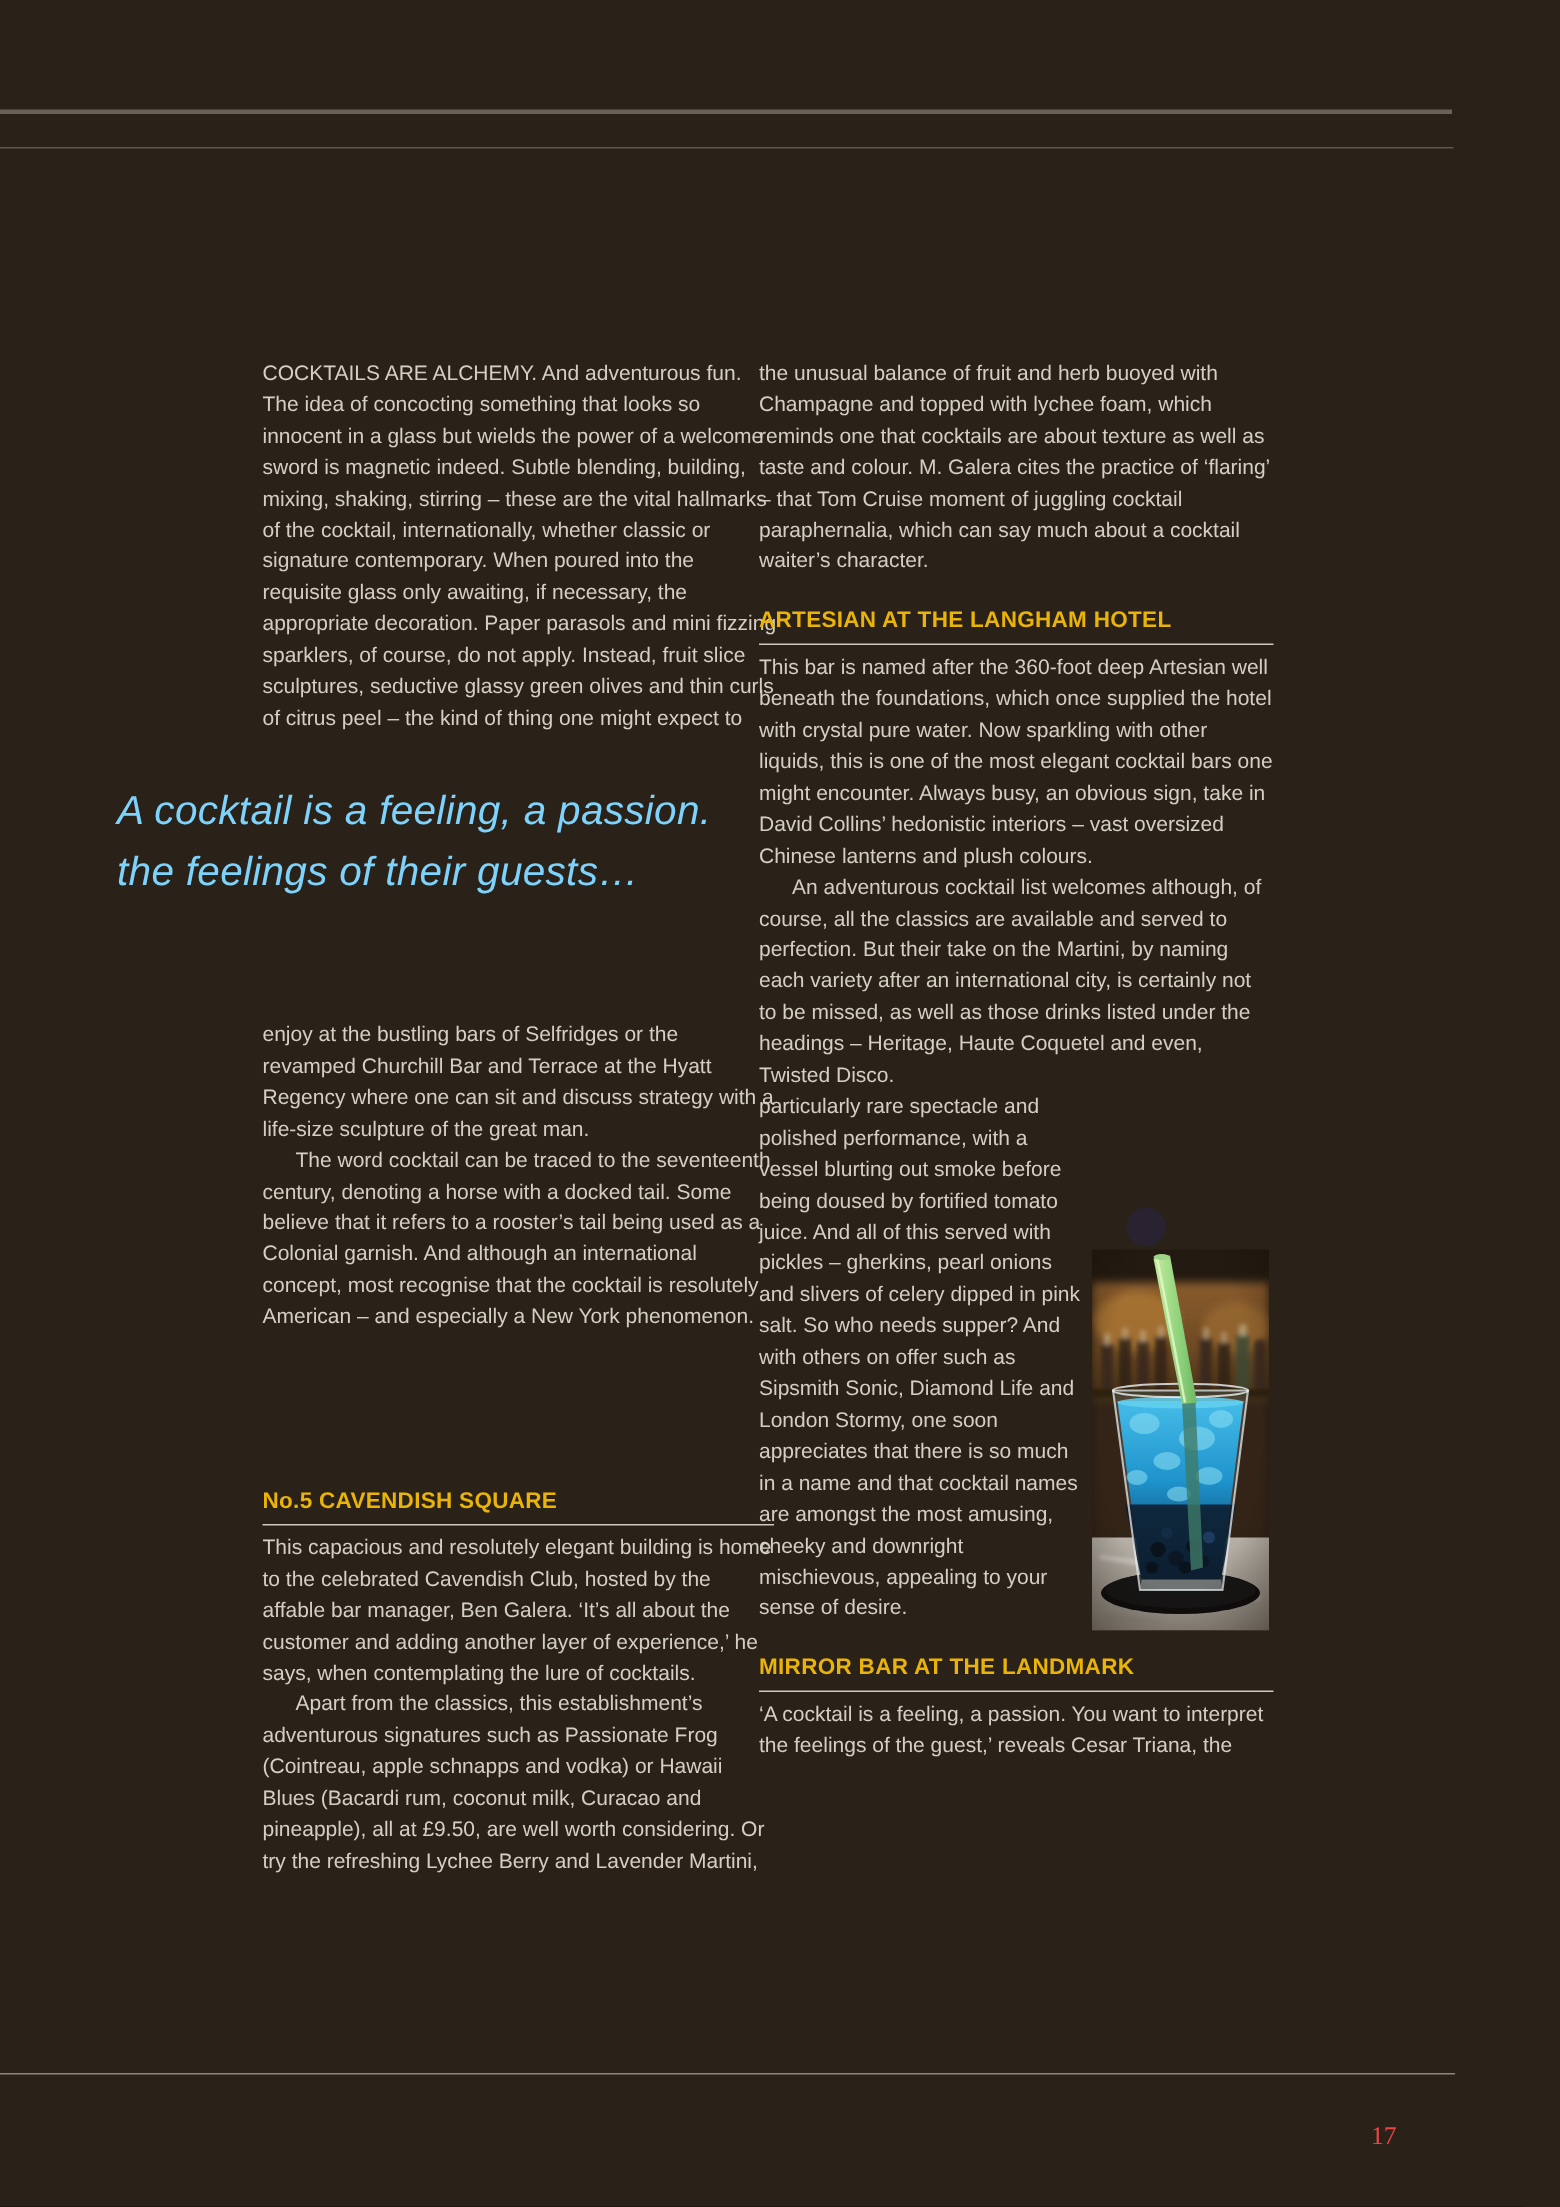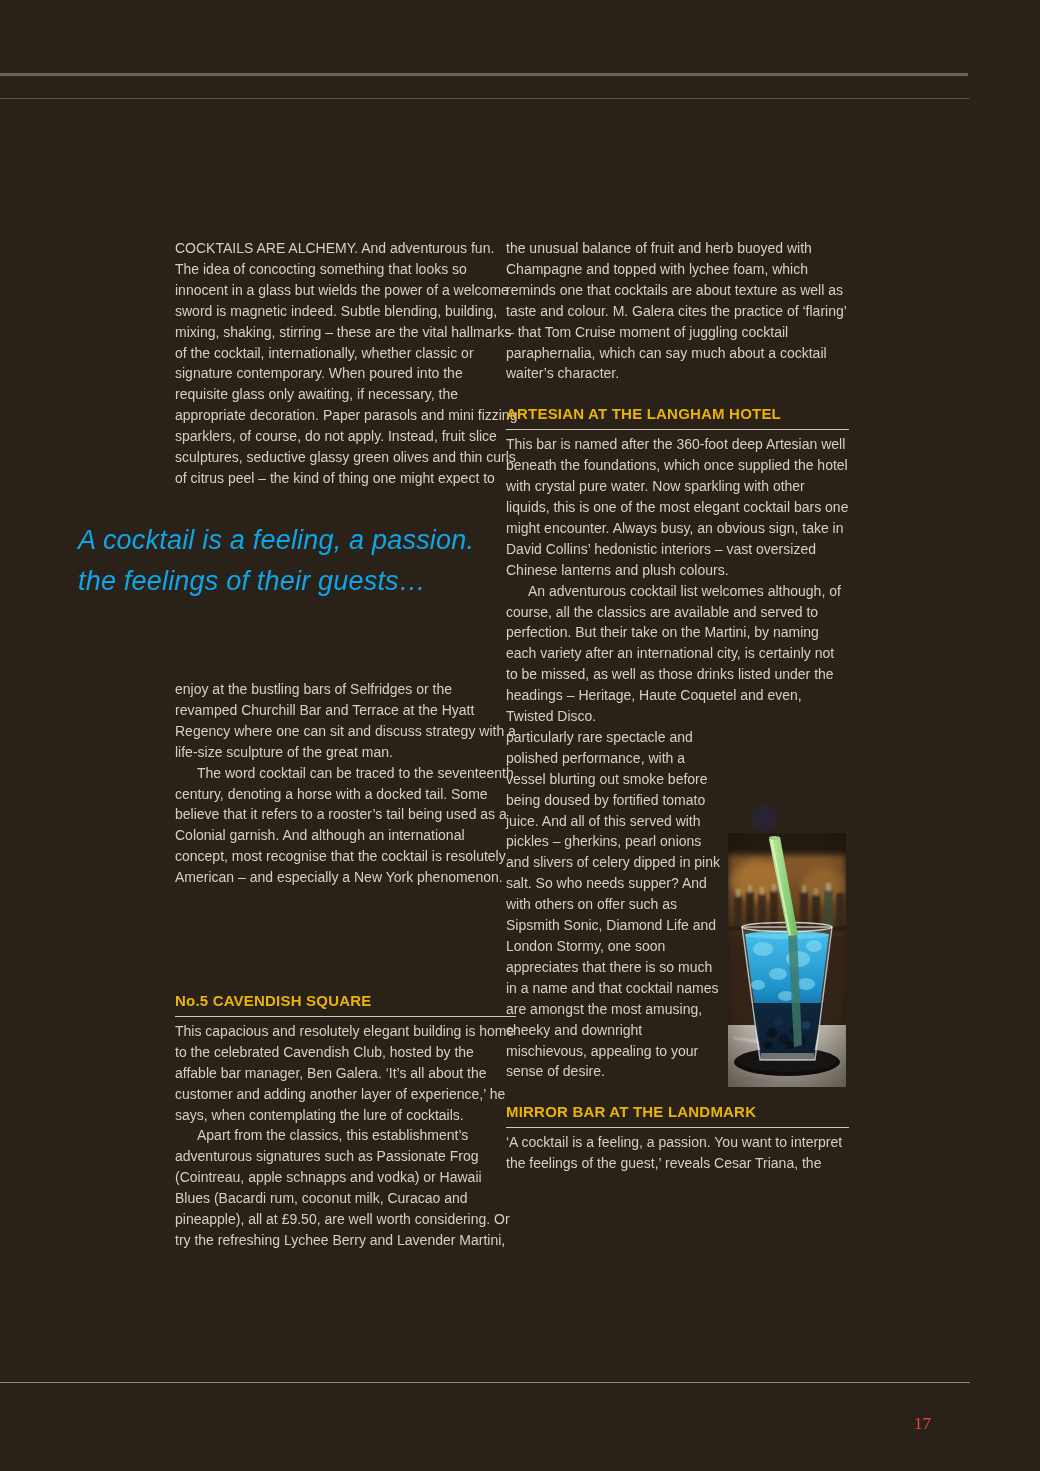--- a/index.html
+++ b/index.html
@@ -22,21 +22,21 @@
   .body-text p { margin:0; }
   p.ind { text-indent:22px; }
 
   .col-left-p1 { position:absolute; left:175px; top:238px; width:343px; }
   .col-left-b2 { position:absolute; left:175px; top:679px; width:343px; }
   .col-left-s1 { position:absolute; left:175px; top:991px; width:341px; }
 
   .pull-quote {
     position:absolute; left:78px; top:520px; width:470px;
     font-style:italic; font-size:27px; line-height:40.5px;
-    color:#0ea5e9; letter-spacing:0.2px;
+    color:#7dd3fc; letter-spacing:0.2px;
   }
   .pull-quote div { white-space:nowrap; }
 
   .section-heading {
     font-size:15px; font-weight:bold; color:#eab308;
     letter-spacing:0.2px;
     padding-bottom:4px; margin-bottom:4px;
     border-bottom:1px solid #CFC8BB;
   }
   .mt { margin-top:20px; }

